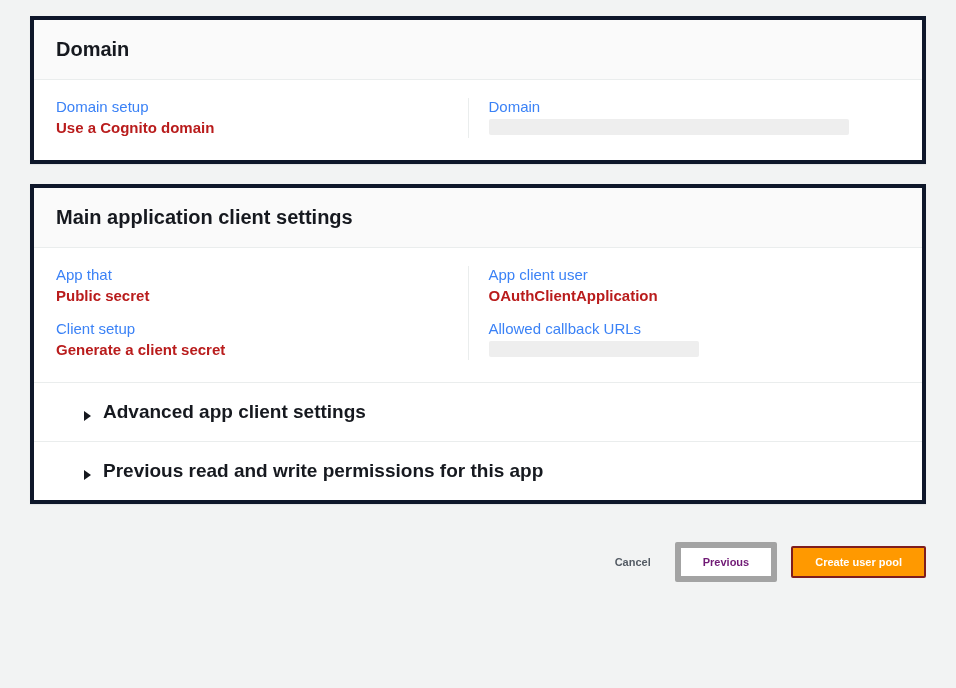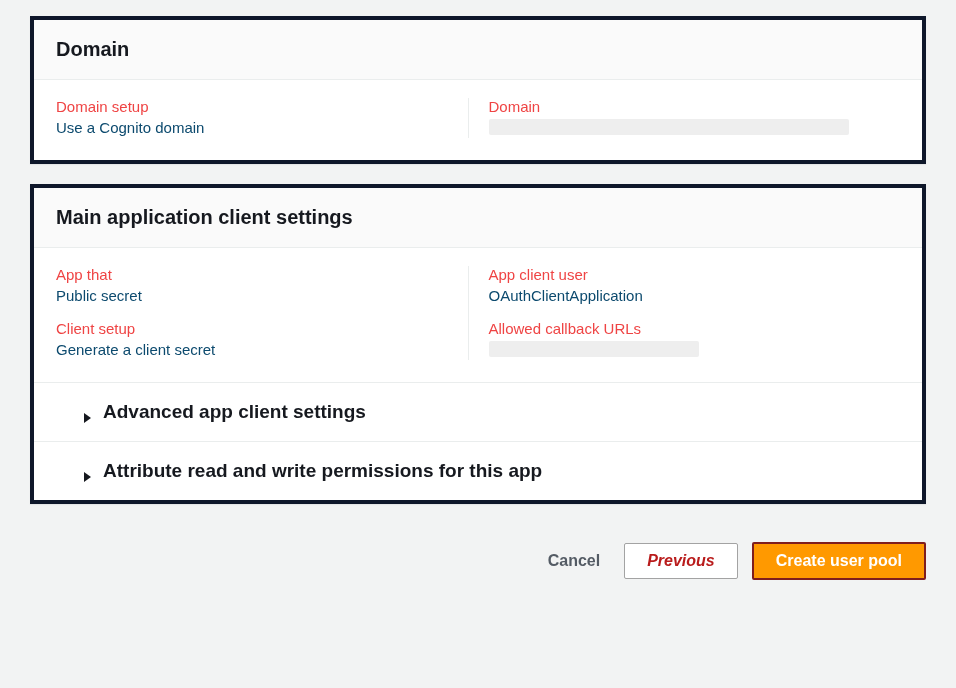--- a/index.html
+++ b/index.html
@@ -45,45 +45,46 @@
       padding-left: 20px;
       border-left: 1px solid #eaeded;
     }
     .field {
       margin-bottom: 16px;
     }
     .field:last-child {
       margin-bottom: 0;
     }
     .field-label {
-      color: #ef4444;
+      color: #3b82f6;
       font-size: 15px;
       margin-bottom: 4px;
     }
     .field-value {
-      color: #0c4a6e;
+      color: #b91c1c;
       font-size: 15px;
+      font-weight: bold;
     }
     .redacted {
       display: inline-block;
       background: #eeeeee;
       height: 16px;
       border-radius: 2px;
     }
     .redacted.long { width: 360px; }
     .redacted.med { width: 210px; }
 
     
     .exp-section {
       border-top: 1px solid #eaeded;
       padding: 18px 22px;
     }
     .exp-header {
       display: flex;
-      align-items: flex-end;
+      align-items: center;
       cursor: pointer;
       user-select: none;
       padding-left: 28px;
     }
     .exp-header .triangle {
       display: inline-block;
       width: 0; height: 0;
       border-left: 7px solid #16191f;
       border-top: 5px solid transparent;
       border-bottom: 5px solid transparent;
@@ -106,39 +107,38 @@
     
     .footer {
       display: flex;
       justify-content: flex-end;
       align-items: center;
       gap: 14px;
       padding-top: 18px;
     }
     .btn {
       font-family: inherit;
-      font-size: 16px;
+      font-size: 11px;
       padding: 8px 22px;
       border-radius: 2px;
       cursor: pointer;
       font-weight: 700;
       text-align: center;
     }
     .btn-link {
       background: transparent;
       border: none;
       color: #545b64;
       font-weight: 600;
       padding: 8px 10px;
     }
     .btn-outline {
       background: #fff;
-      border: 1px solid #a3a3a3;
-      color: #b91c1c;
-      font-style: italic;
+      border: 6px solid #a3a3a3;
+      color: #701a75;
     }
     .btn-primary {
       background: #ff9900;
       border: 2px solid #7f1d1d;
       color: #fff;
       font-weight: 700;
     }
   </style>
 </head>
 <body>
@@ -197,21 +197,21 @@
   <div class="exp-section">
     <div class="exp-header">
       <span class="triangle"></span>
       <span class="exp-title">Advanced app client settings</span>
     </div>
   </div>
 
   <div class="exp-section">
     <div class="exp-header">
       <span class="triangle"></span>
-      <span class="exp-title">Attribute read and write permissions for this app</span>
+      <span class="exp-title">Previous read and write permissions for this app</span>
     </div>
   </div>
 </div>
 
 <div class="footer">
   <button class="btn btn-link">Cancel</button>
   <button class="btn btn-outline">Previous</button>
   <button class="btn btn-primary">Create user pool</button>
 </div>
 

